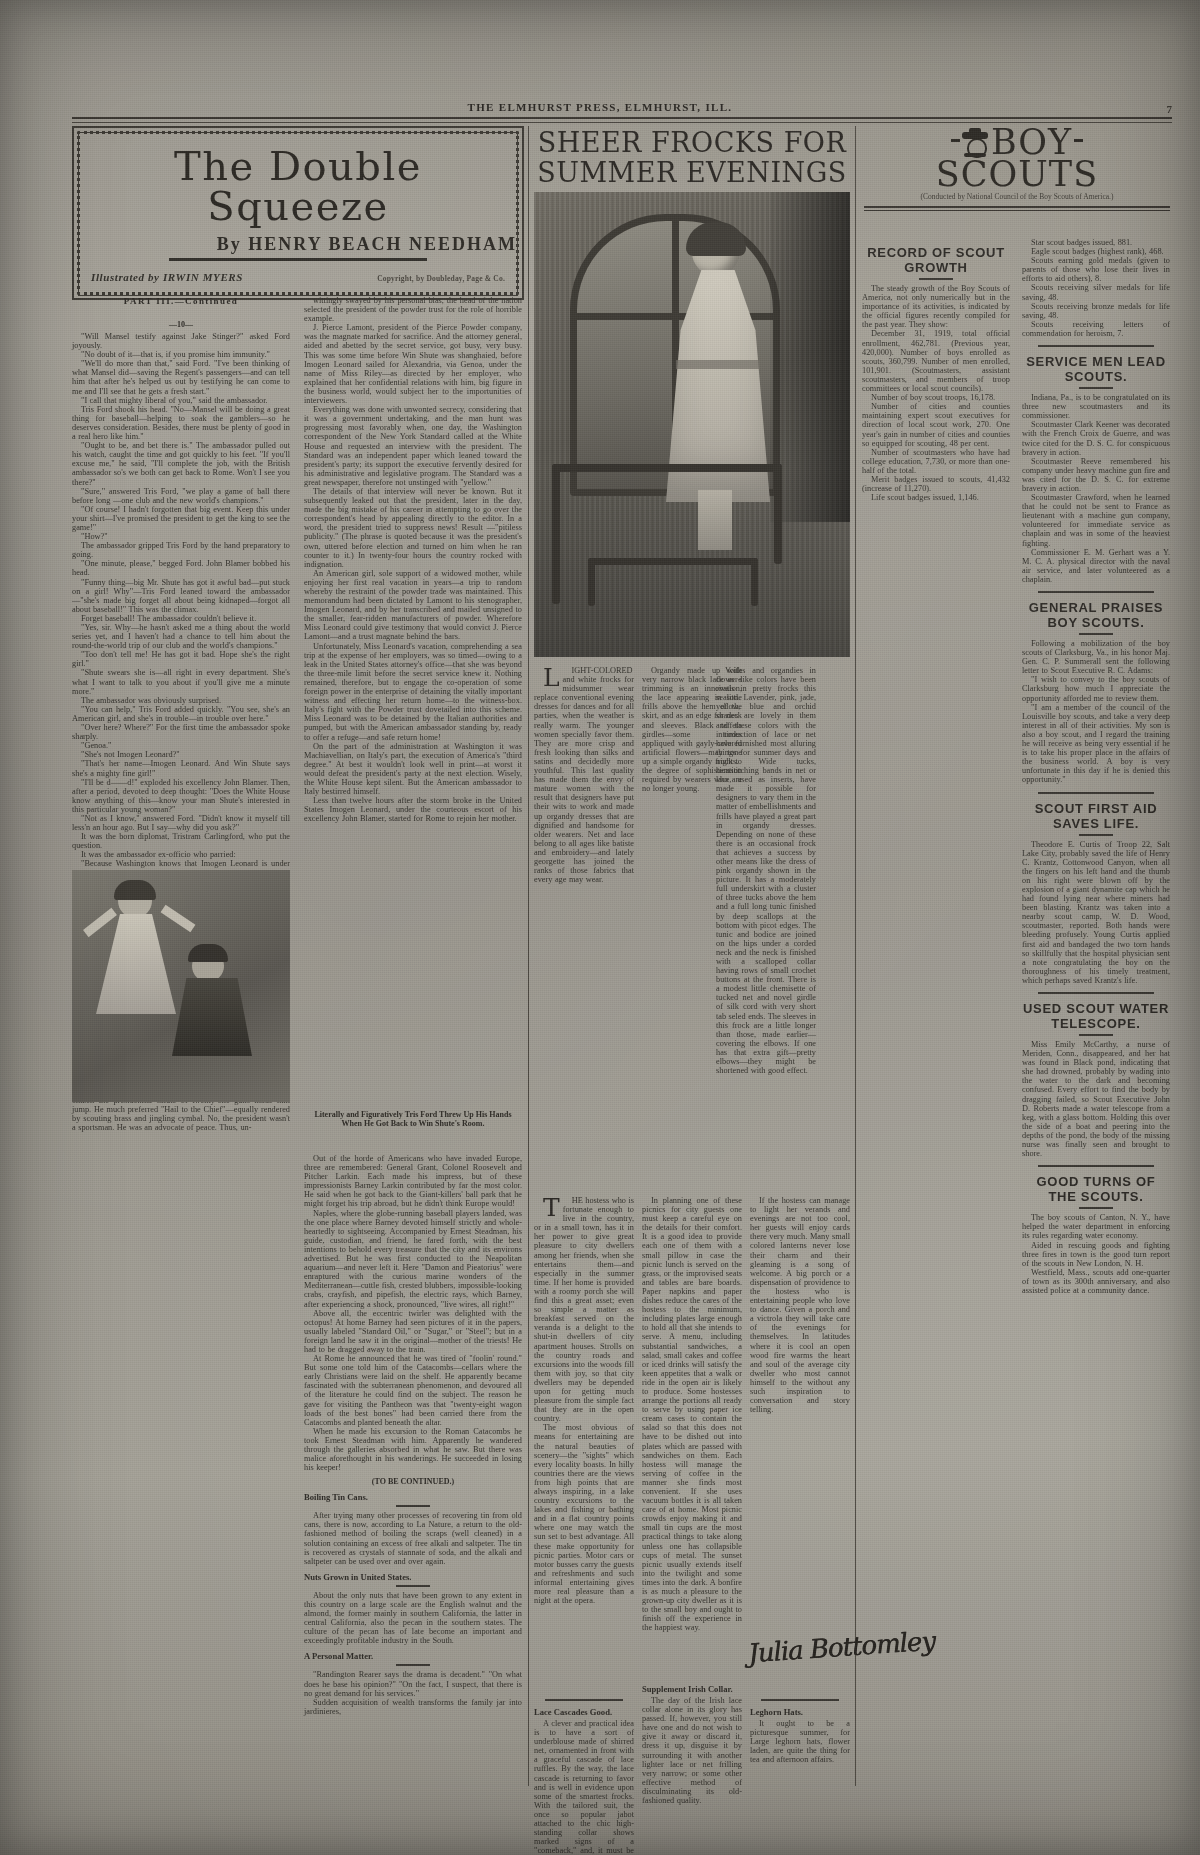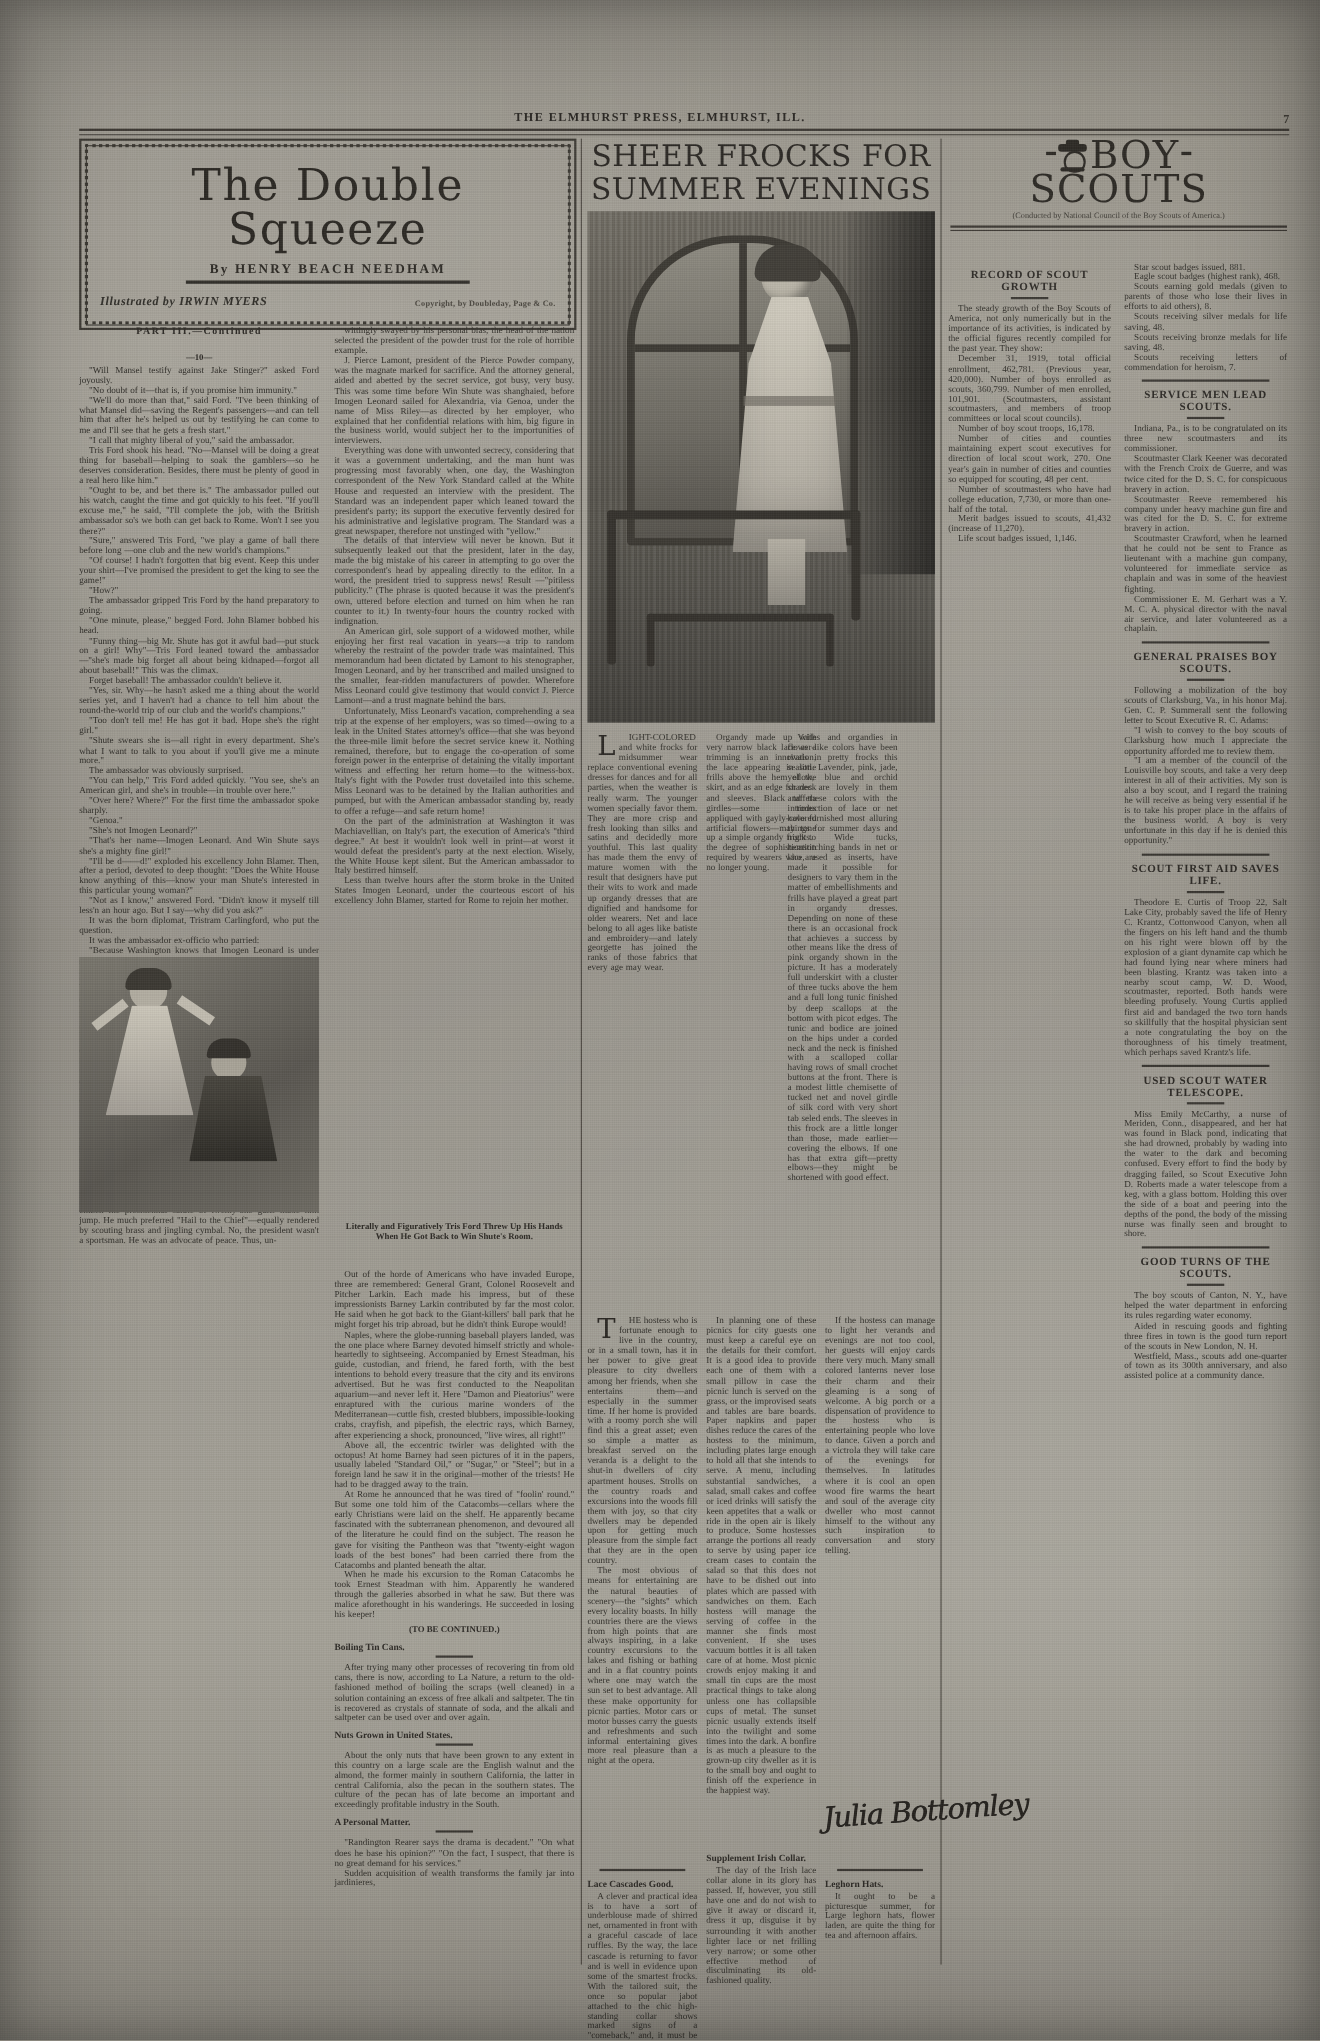--- a/index.html
+++ b/index.html
@@ -42,22 +42,22 @@
   .serial{position:absolute;left:0;top:0;width:452px;}
   .serial-box{position:relative;height:162px;border:2px solid #3d3a34;
               padding:4px;}
   .serial-box:before{content:"";position:absolute;inset:3px;
        border:3px dotted #3b3832;border-radius:2px;}
   .serial-inner{position:relative;height:100%;border:1px solid #3d3a34;
        display:flex;flex-direction:column;justify-content:center;}
   .story-title{font-family:"DejaVu Serif",serif;font-size:40px;font-weight:normal;
        letter-spacing:1.5px;text-align:center;color:#2c2924;line-height:1;
        margin:2px 0 8px 0;}
-  .story-by{text-align:center;font-family:"Liberation Serif",serif;font-weight:bold;
-       font-size:12px;letter-spacing:2px;color:#2e2b26;}
+  .story-by{text-align:right;font-family:"Liberation Serif",serif;font-weight:bold;
+       font-size:18px;letter-spacing:2px;color:#2e2b26;}
   .byline-rule{width:258px;height:3px;background:#32302b;margin:3px auto 0 auto;}
   .credits{display:flex;justify-content:space-between;align-items:flex-end;
        margin:10px 12px 2px 12px;}
   .illus{font-style:italic;font-weight:bold;font-size:11px;letter-spacing:.6px;color:#32302b;}
   .copyr{font-size:7.5px;font-weight:bold;color:#4a463f;letter-spacing:.2px;}
 
   
   .hl-frocks{position:absolute;left:462px;top:2px;width:316px;text-align:center;
      font-family:"DejaVu Serif",serif;font-size:27px;line-height:30px;
      letter-spacing:.5px;color:#2b2824;}
@@ -70,21 +70,21 @@
      margin:0 3px 4px 0;position:relative;}
   .bs-sub{font-size:7.5px;line-height:9px;color:#3e3b35;margin-top:1px;}
   .bs-dblrule{border-top:2px solid #3a3631;border-bottom:1px solid #3a3631;
      height:2px;margin:5px 2px 6px 2px;}
 
   
   .col{position:absolute;}
   p.t{margin:0 0 0 0;text-indent:9px;text-align:justify;
       font-family:"Liberation Serif",serif;font-size:8.3px;line-height:9.1px;
       color:#32302b;word-spacing:.4px;-webkit-hyphens:auto;hyphens:auto;}
-  .sub{font-family:Liberation Serif, serif;font-weight:bold;font-size:10px;
+  .sub{font-family:Liberation Sans, sans-serif;font-weight:bold;font-size:13px;
        letter-spacing:.7px;text-align:center;color:#2d2a26;margin:7px 0 2px 0;}
   .sub-sm{font-family:"Liberation Serif",serif;font-weight:bold;font-size:8.6px;
        color:#2d2a26;margin:6px 0 2px 0;}
   .minirule{width:34px;height:2px;background:#3a3732;margin:3px auto 4px auto;}
   .longrule{width:78%;height:2px;background:#3a3732;margin:7px auto 6px auto;}
   .partline{text-align:center;font-weight:bold;font-size:9px;letter-spacing:1.4px;
        margin-bottom:14px;color:#2d2a26;}
   .dashline{text-align:center;font-weight:bold;font-size:8px;margin-bottom:3px;color:#2d2a26;}
   .dropcap{float:left;font-family:"DejaVu Serif",serif;font-size:25px;line-height:20px;
        padding:2px 3px 0 0;color:#2b2824;}

